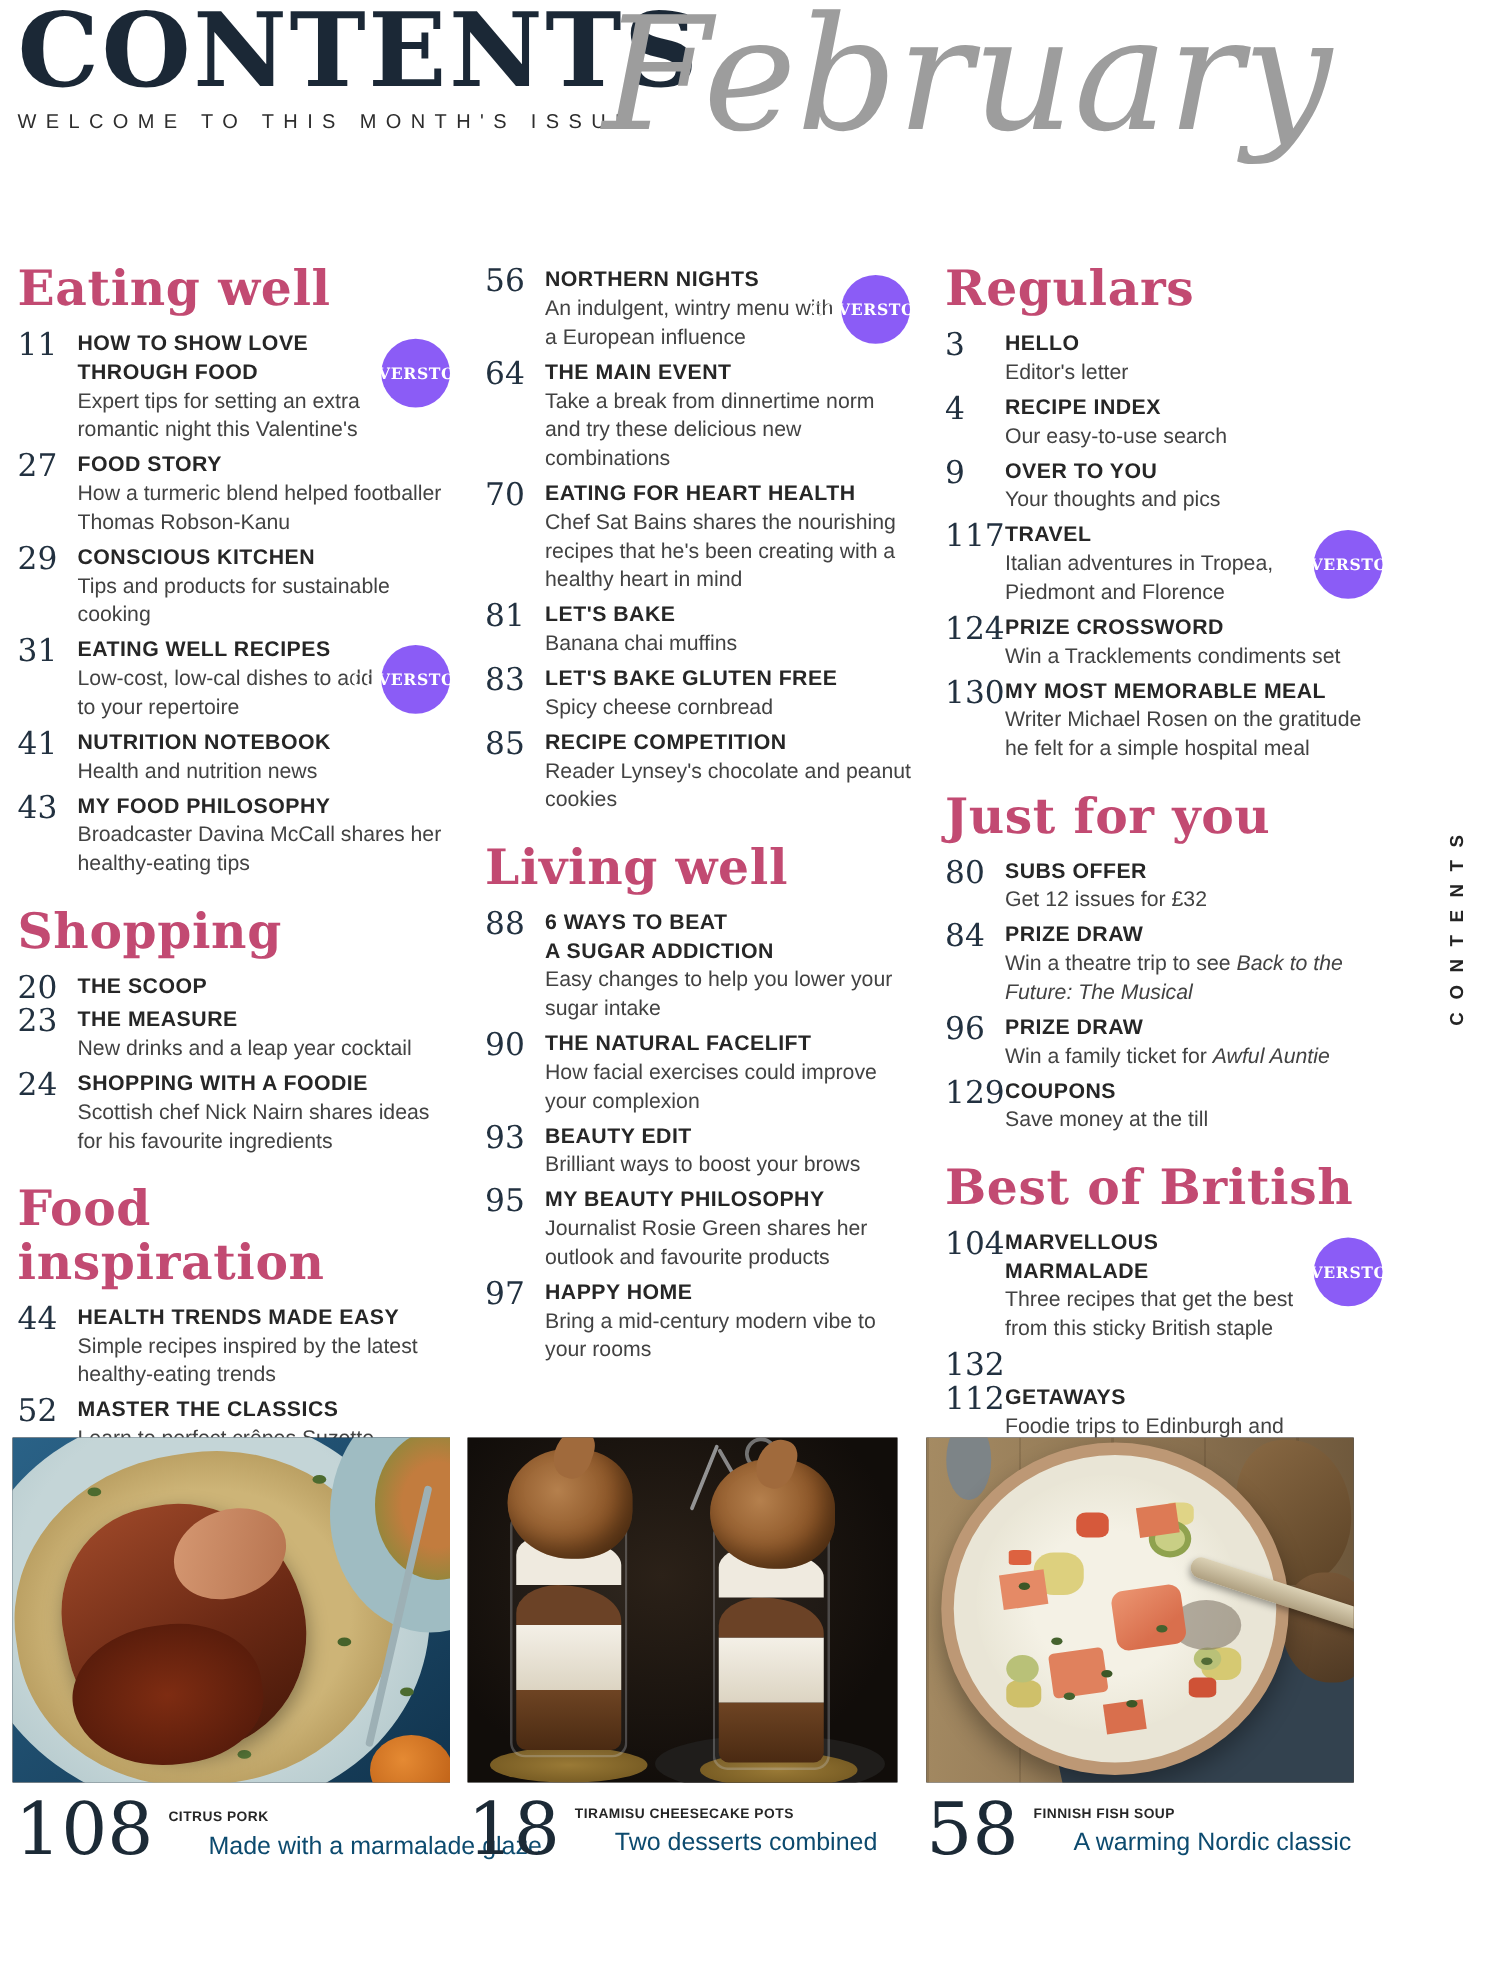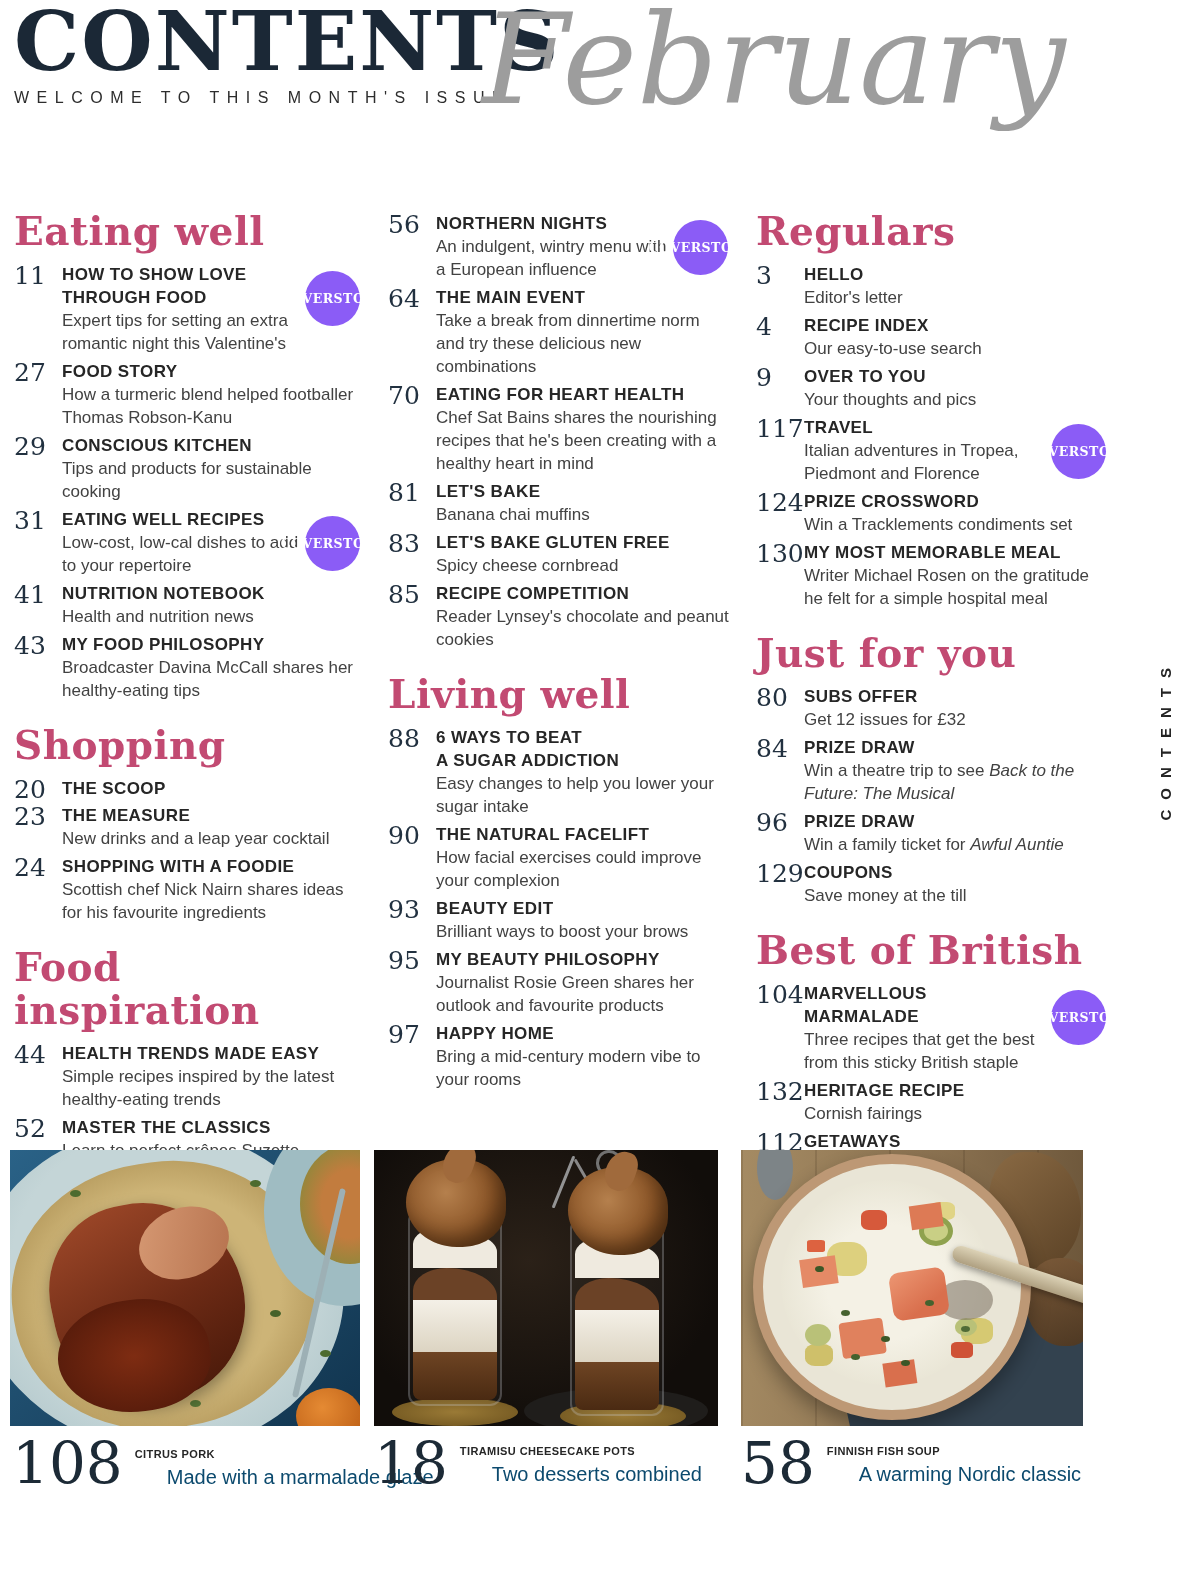--- a/index.html
+++ b/index.html
@@ -445,24 +445,20 @@
 MARMALADE</div>
             <div class="entry-desc">Three recipes that get the best from this sticky British staple</div>
           </div>
           <div class="badge">
             <span>COVER</span>
             <span>STORY</span>
           </div>
         </div>
         <div class="entry">
           <div class="num">132</div>
-          <div class="entry-body">
-            <div class="entry-title">HERITAGE RECIPE</div>
-            <div class="entry-desc">Cornish fairings</div>
-          </div>
         </div>
         <div class="entry">
           <div class="num">112</div>
           <div class="entry-body">
             <div class="entry-title">GETAWAYS</div>
             <div class="entry-desc">Foodie trips to Edinburgh and Worcestershire</div>
           </div>
         </div>
       </div>
   </div>

